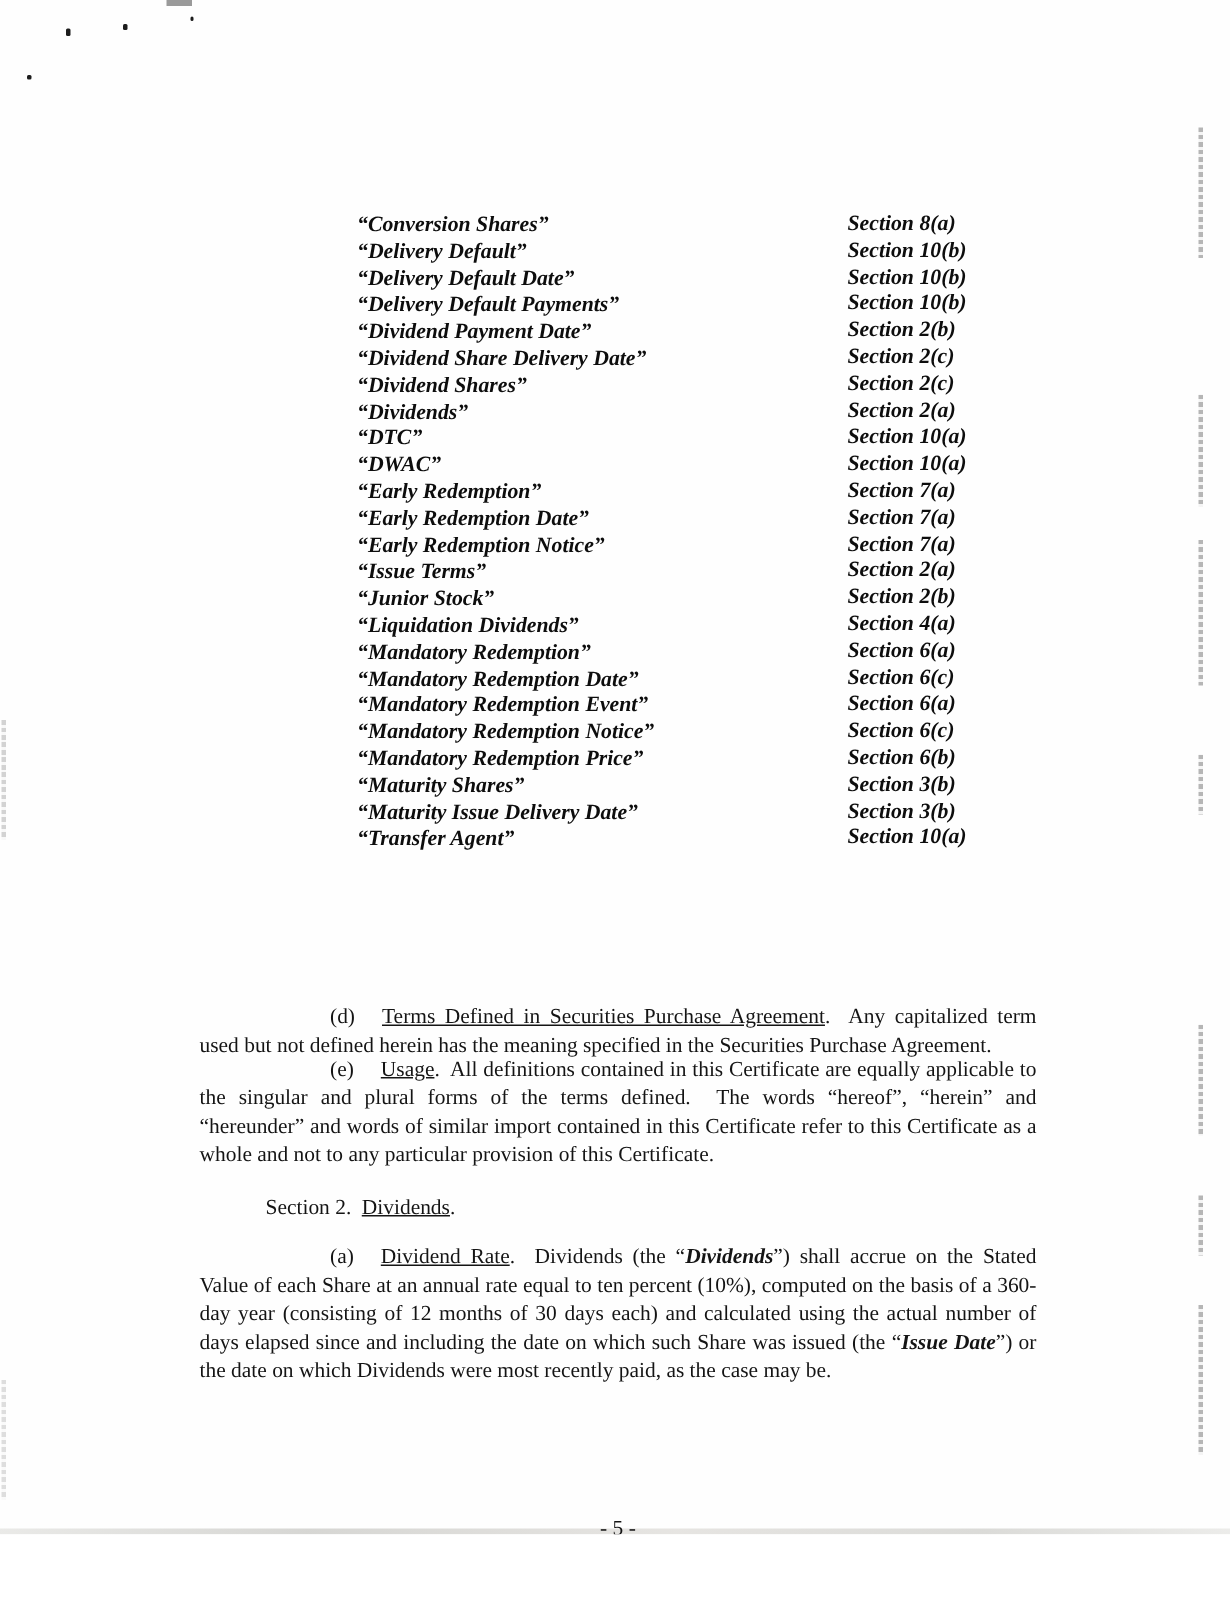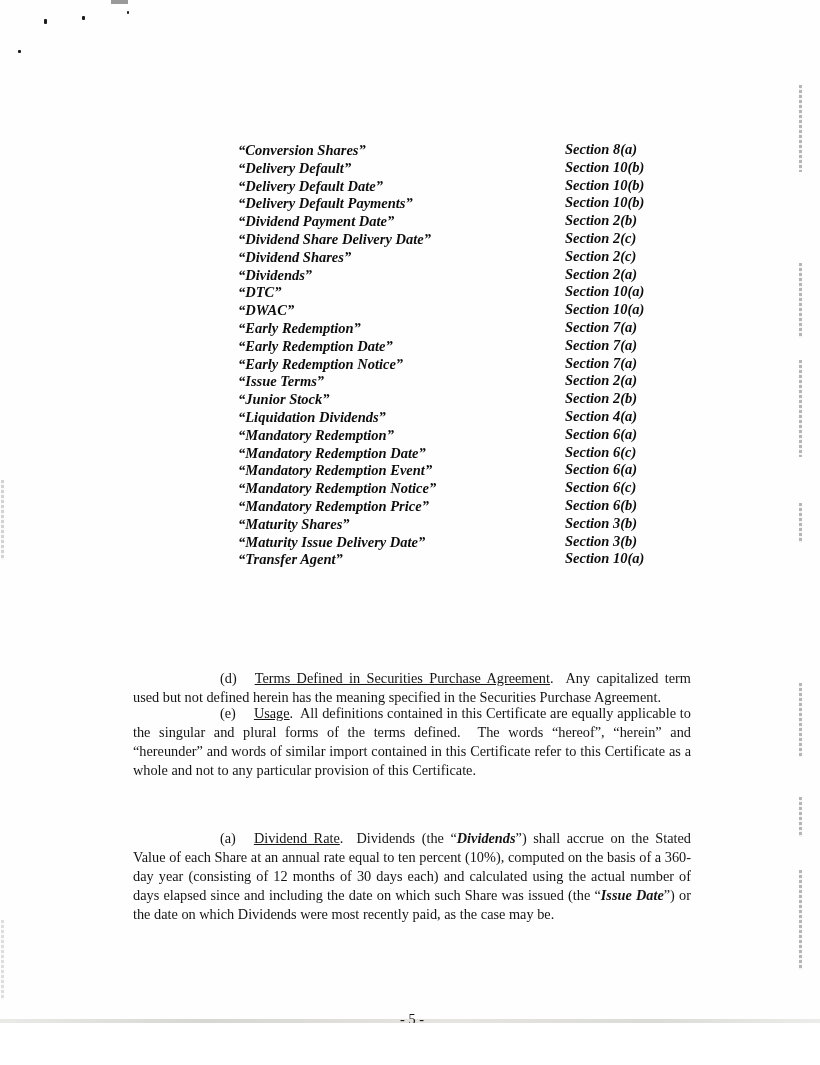--- a/index.html
+++ b/index.html
@@ -130,18 +130,19 @@
       <div class="term-row"><span class="term-name">“Mandatory Redemption Price”</span><span class="term-section">Section 6(b)</span></div>
       <div class="term-row"><span class="term-name">“Maturity Shares”</span><span class="term-section">Section 3(b)</span></div>
       <div class="term-row"><span class="term-name">“Maturity Issue Delivery Date”</span><span class="term-section">Section 3(b)</span></div>
       <div class="term-row"><span class="term-name">“Transfer Agent”</span><span class="term-section">Section 10(a)</span></div>
     </div>
 
   <p class="body-para para-d indented"><span class="para-label">(d)</span><span class="tab"></span><span><span class="seg-underline">Terms Defined in Securities Purchase Agreement</span><span class="seg-plain">.&nbsp; Any capitalized term used but not defined herein has the meaning specified in the Securities Purchase Agreement.</span></span></p>
 
   <p class="body-para para-e indented"><span class="para-label">(e)</span><span class="tab"></span><span><span class="seg-underline">Usage</span><span class="seg-plain">.&nbsp; All definitions contained in this Certificate are equally applicable to the singular and plural forms of the terms defined.&nbsp; The words “hereof”, “herein” and “hereunder” and words of similar import contained in this Certificate refer to this Certificate as a whole and not to any particular provision of this Certificate.</span></span></p>
 
+  <p class="body-para sec2-heading"><span>Section 2.</span><span class="tab-sm"></span><span><span class="seg-underline">Dividends</span><span class="seg-plain">.</span></span></p>
 
   <p class="body-para para-a indented"><span class="para-label">(a)</span><span class="tab"></span><span><span class="seg-underline">Dividend Rate</span><span class="seg-plain">.&nbsp; Dividends (the “</span><span class="seg-bolditalic">Dividends</span><span class="seg-plain">”) shall accrue on the Stated Value of each Share at an annual rate equal to ten percent (10%), computed on the basis of a 360-day year (consisting of 12 months of 30 days each) and calculated using the actual number of days elapsed since and including the date on which such Share was issued (the “</span><span class="seg-bolditalic">Issue Date</span><span class="seg-plain">”) or the date on which Dividends were most recently paid, as the case may be.</span></span></p>
 
   <div class="page-number">- 5 -</div>
 
 </div>
 
 </body></html>

